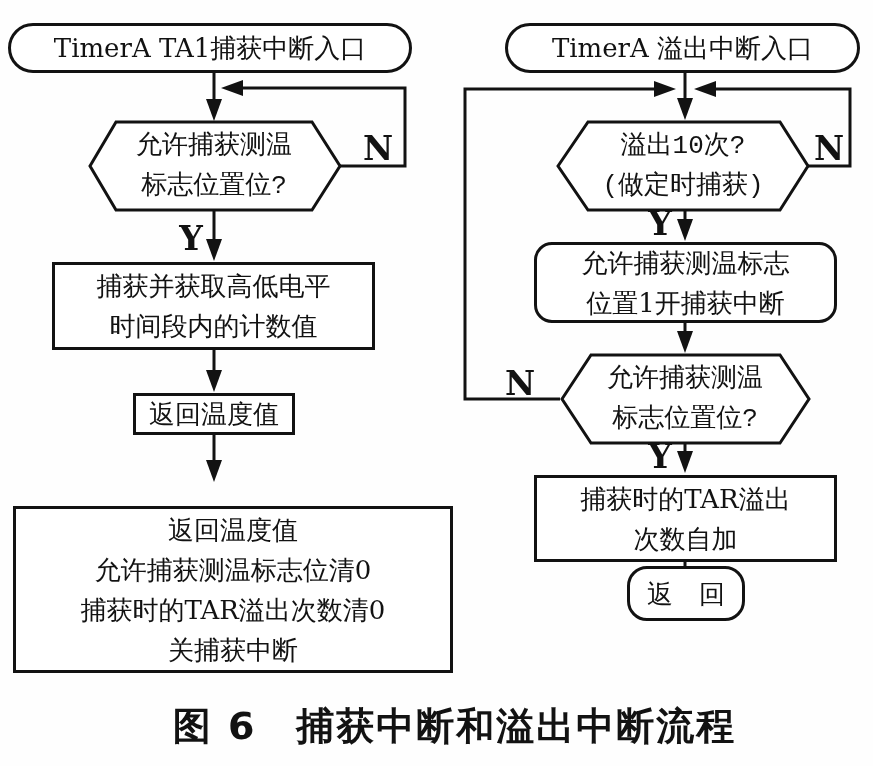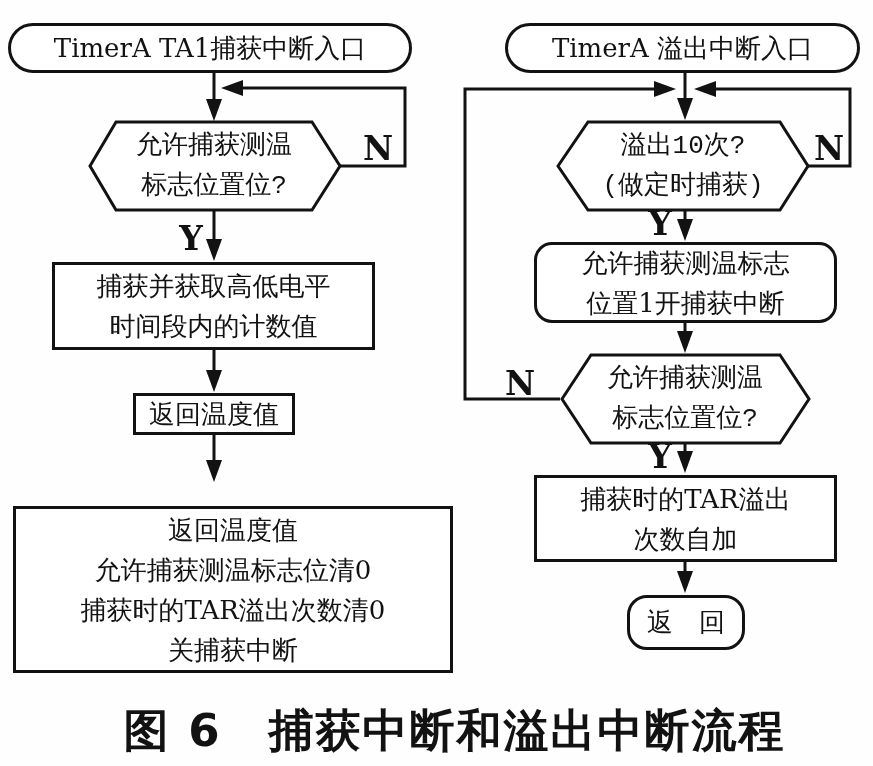--- a/index.html
+++ b/index.html
@@ -21,21 +21,21 @@
     align-items:center; justify-content:center; text-align:center;font-family:Liberation Mono, monospace;
   }
   .tline { font-size:26px; line-height:40px; white-space:nowrap; }
   .branch-label {
     position:absolute; width:38px; height:38px; font-size:33px; font-weight:bold;
     display:flex; align-items:center; justify-content:center;
   }
   .caption {
     position:absolute; left:36px; right:0; top:701px; text-align:center;
     font-family:"DejaVu Sans","Liberation Sans",sans-serif;
-    font-weight:bold; font-size:45px; letter-spacing:2px; color:#121212;
+    font-weight:bold; font-size:38px; letter-spacing:2px; color:#121212;
   }
 </style>
 </head>
 <body>
 
 <div class="canvas">
 
   <svg class="wires" width="873" height="766" viewBox="0 0 873 766">
     <g stroke="#121212" stroke-width="3" fill="none">
       <path d="M214 73 V100"></path>
@@ -120,19 +120,19 @@
     <div class="tline">标志位置位?</div>
   </div>
   <div class="branch-label" style="left:501px; top:364px;">N</div>
   <div class="branch-label" style="left:641px; top:437px;">Y</div>
 
   <div class="node" style="left:534px; top:475px; width:303px; height:87px;">
     <div class="tline">捕获时的TAR溢出</div>
     <div class="tline">次数自加</div>
   </div>
 
-  <div class="node terminal-small" style="left:627px; top:595px; width:118px; height:55px;font-family:Liberation Serif, serif;">
+  <div class="node terminal-small" style="left:627px; top:566px; width:118px; height:55px;">
     <div class="tline">返　回</div>
   </div>
 
   <div class="caption">图 6　捕获中断和溢出中断流程</div>
 
 </div>
 
 </body></html>

